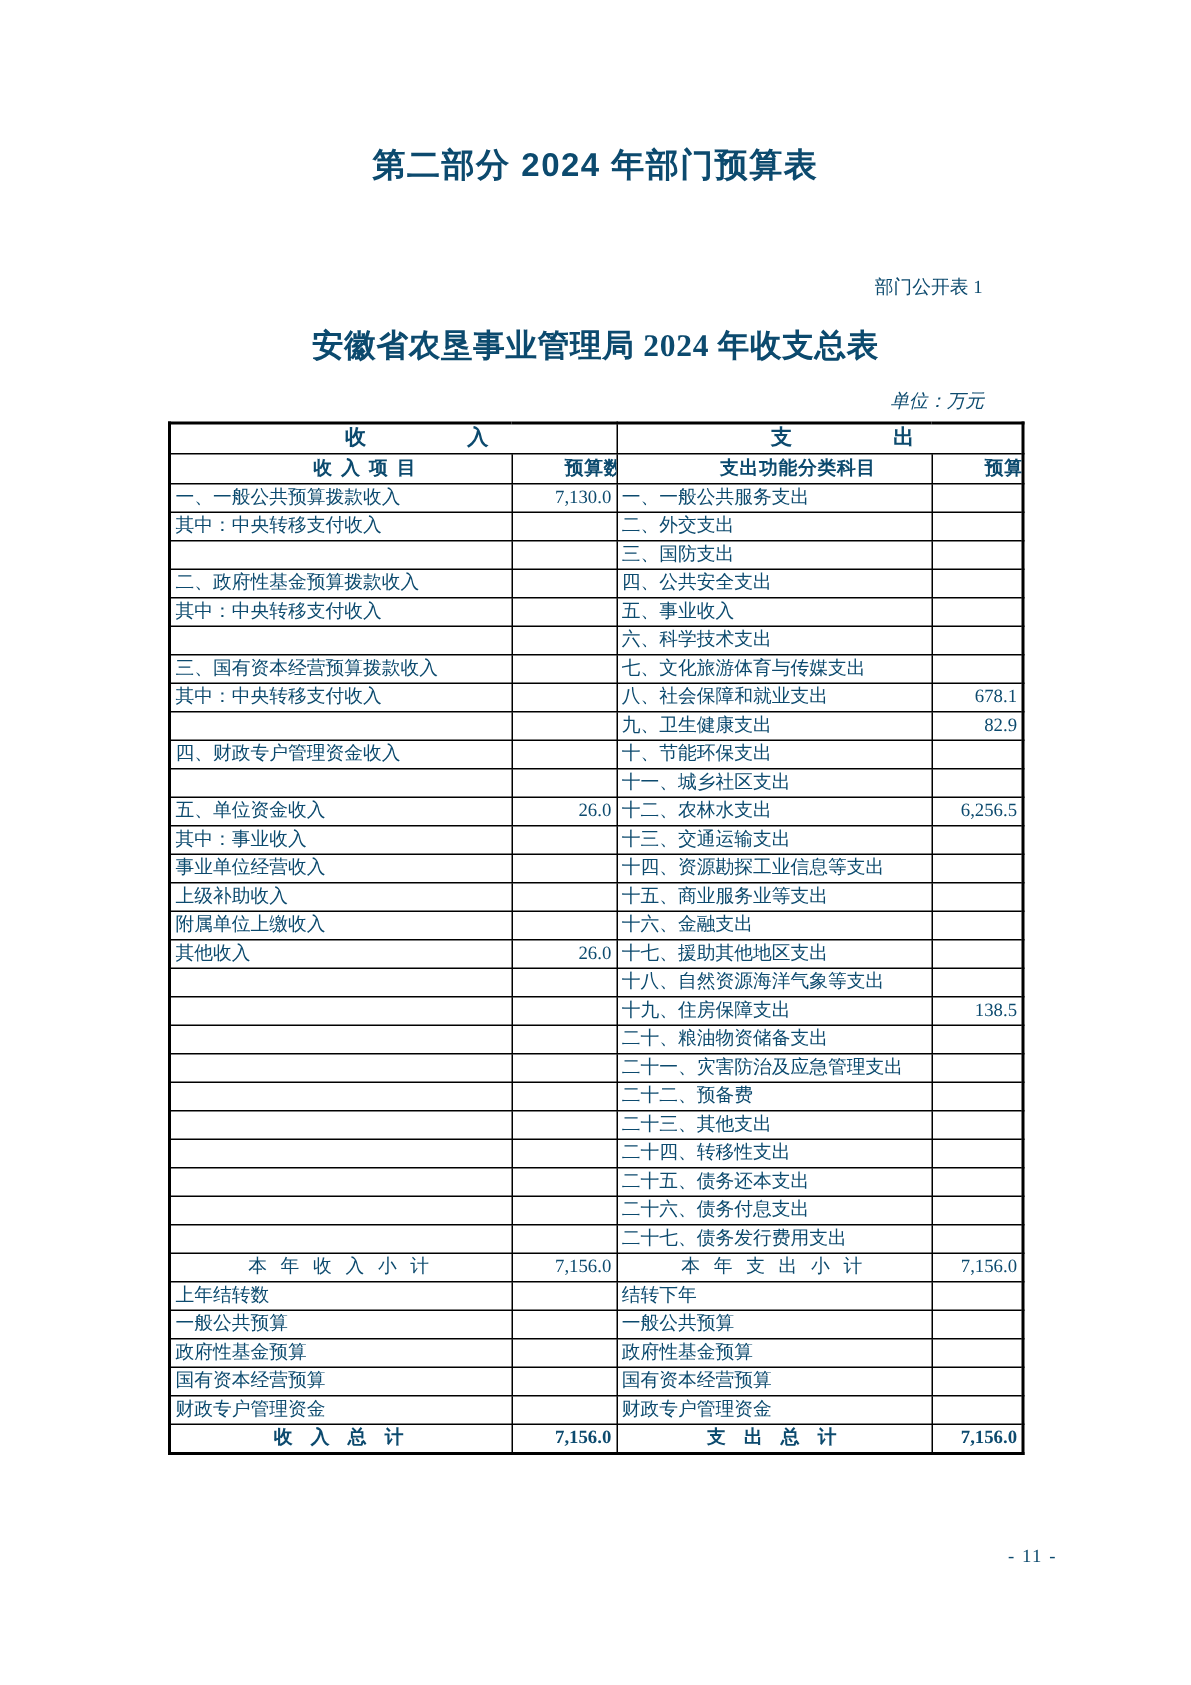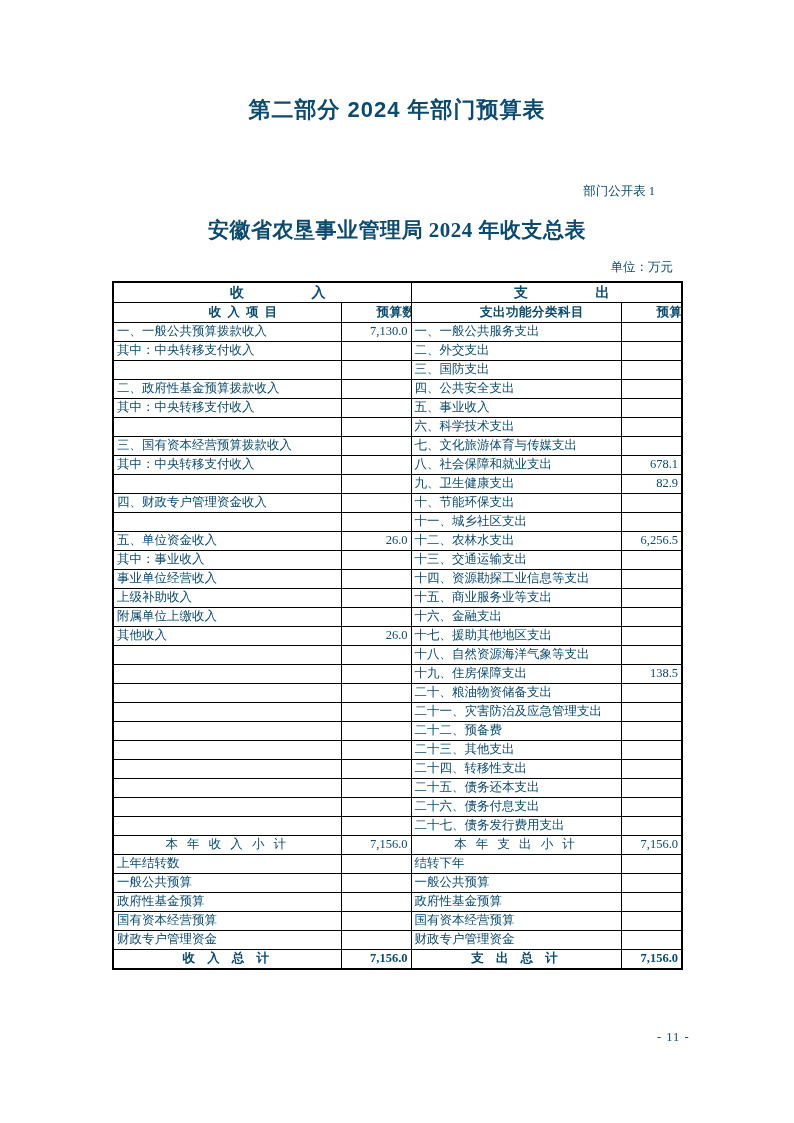--- a/index.html
+++ b/index.html
@@ -23,22 +23,23 @@
     position:absolute; top:183px; right:139px;
     font-size:12.5px;
   }
   .table-title {
     position:absolute; top:216px; left:0; width:100%;
     text-align:center;
     font-size:21px; font-weight:bold; letter-spacing:0.5px;
     margin:0;
   }
   .unit-note {
-    position:absolute; top:259px; right:121px;
+    position:absolute; top:259px; right:138px;
     font-size:12.5px;
+    font-style:italic;
   }
   table.budget {
     position:absolute; top:281px; left:112px;
     width:569px;
     border-collapse:collapse;
     table-layout:fixed;
     border:2px solid #000;
   }
   table.budget col.c1 { width:228px; }
   table.budget col.c2 { width:70px; }
@@ -63,21 +64,21 @@
   .ind0 { padding-left:4px;margin-left:32px; }
   .ind1 { padding-left:46px; }
   .ind2 { padding-left:66px; }
   .ind3 { padding-left:17px; }
   tr.subtotal td.item, tr.total td.item {
     text-align:center; padding-left:0; word-spacing:6px;
   }
   tr.total td { font-weight:bold; }
   tr.total td.item { word-spacing:9px; }
   .page-number {
-    position:absolute; top:1030px; left:657px;
+    position:absolute; top:1030px; left:672px;
     font-size:12.5px; letter-spacing:1px;
   }
 </style>
 </head>
 <body>
 
 <div class="page">
   <h1 class="section-title">第二部分 2024 年部门预算表</h1>
   <div class="table-label">部门公开表 1</div>
   <h2 class="table-title">安徽省农垦事业管理局 2024 年收支总表</h2>

